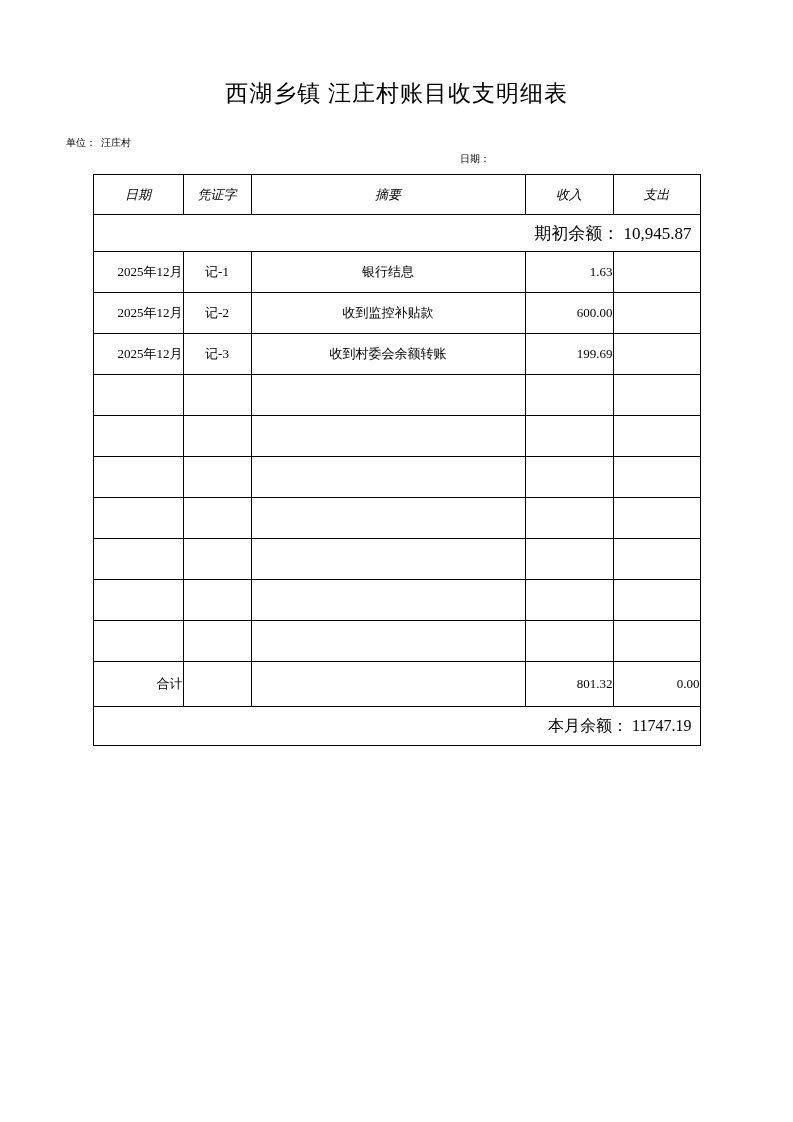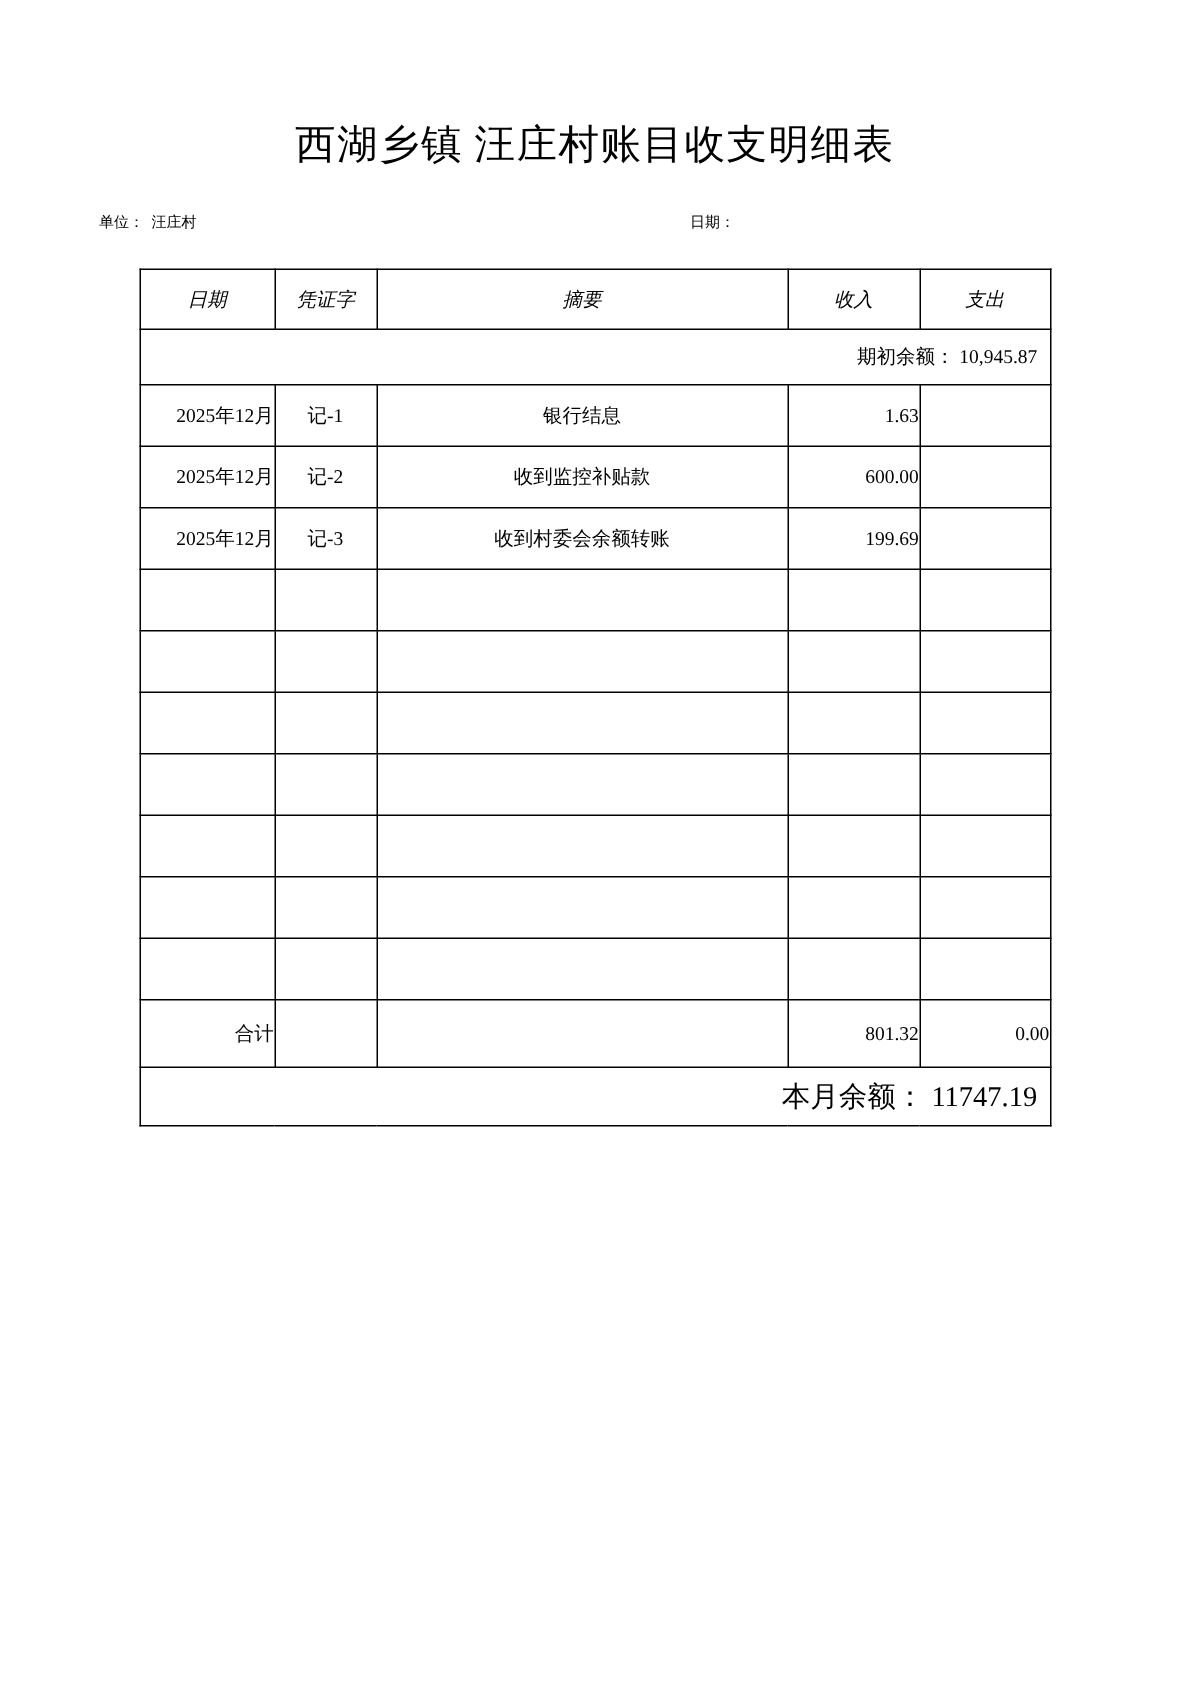--- a/index.html
+++ b/index.html
@@ -17,21 +17,21 @@
   }
   .page {
     width: 793px;
     height: 1122px;
     position: relative;
     box-sizing: border-box;
   }
   .title {
     text-align: center;
     font-family: "Liberation Serif", "DejaVu Serif", serif;
-    font-size: 27px;
+    font-size: 23px;
     letter-spacing: 1px;
     margin-top: 78px;
     font-weight: 400;
   }
   .meta-row {
     position: relative;
     margin-top: 27px;
     height: 20px;
     padding: 0 62px;
     font-size: 10px;
@@ -39,21 +39,21 @@
   }
   .meta-unit {
     position: absolute;
     left: 66px;
     top: 0;
     white-space: pre;
   }
   .meta-date {
     position: absolute;
     left: 460px;
-    top: 0;
+    top: 16px;
     white-space: pre;
   }
   table.ledger {
     border-collapse: collapse;
     margin: 18px auto 0 auto;
     width: 607px;
     table-layout: fixed;
   }
   table.ledger td, table.ledger th {
     border: 1px solid #000000;
@@ -75,21 +75,21 @@
     font-size: 14px;
     font-weight: bold;
     font-family: "Liberation Sans", "DejaVu Sans", sans-serif;
     font-style: italic;
   }
   tr.balance-row td {
     height: 36px;
     text-align: right;
     padding-right: 8px;
     font-family: "Liberation Serif", "DejaVu Serif", serif;
-    font-size: 13px;
+    font-size: 17px;
   }
   tr.entry td {
     height: 40px;
   }
   td.cell-date {
     text-align: right;
     font-size: 13px;
     font-family: "Liberation Sans", "DejaVu Sans", sans-serif;
   }
   td.cell-voucher {
@@ -116,21 +116,21 @@
     text-align: left;
     padding-left: 8px;
     font-size: 16px;
     font-family: "Liberation Sans", "DejaVu Sans", sans-serif;
   }
   tr.footer-row td {
     height: 38px;
     text-align: right;
     padding-right: 8px;
     font-family: "Liberation Serif", "DejaVu Serif", serif;
-    font-size: 19px;
+    font-size: 16px;
   }
 </style>
 </head>
 <body>
 
 <div class="page">
 
   <div class="title">西湖乡镇  汪庄村账目收支明细表</div>
 
   <div class="meta-row">

